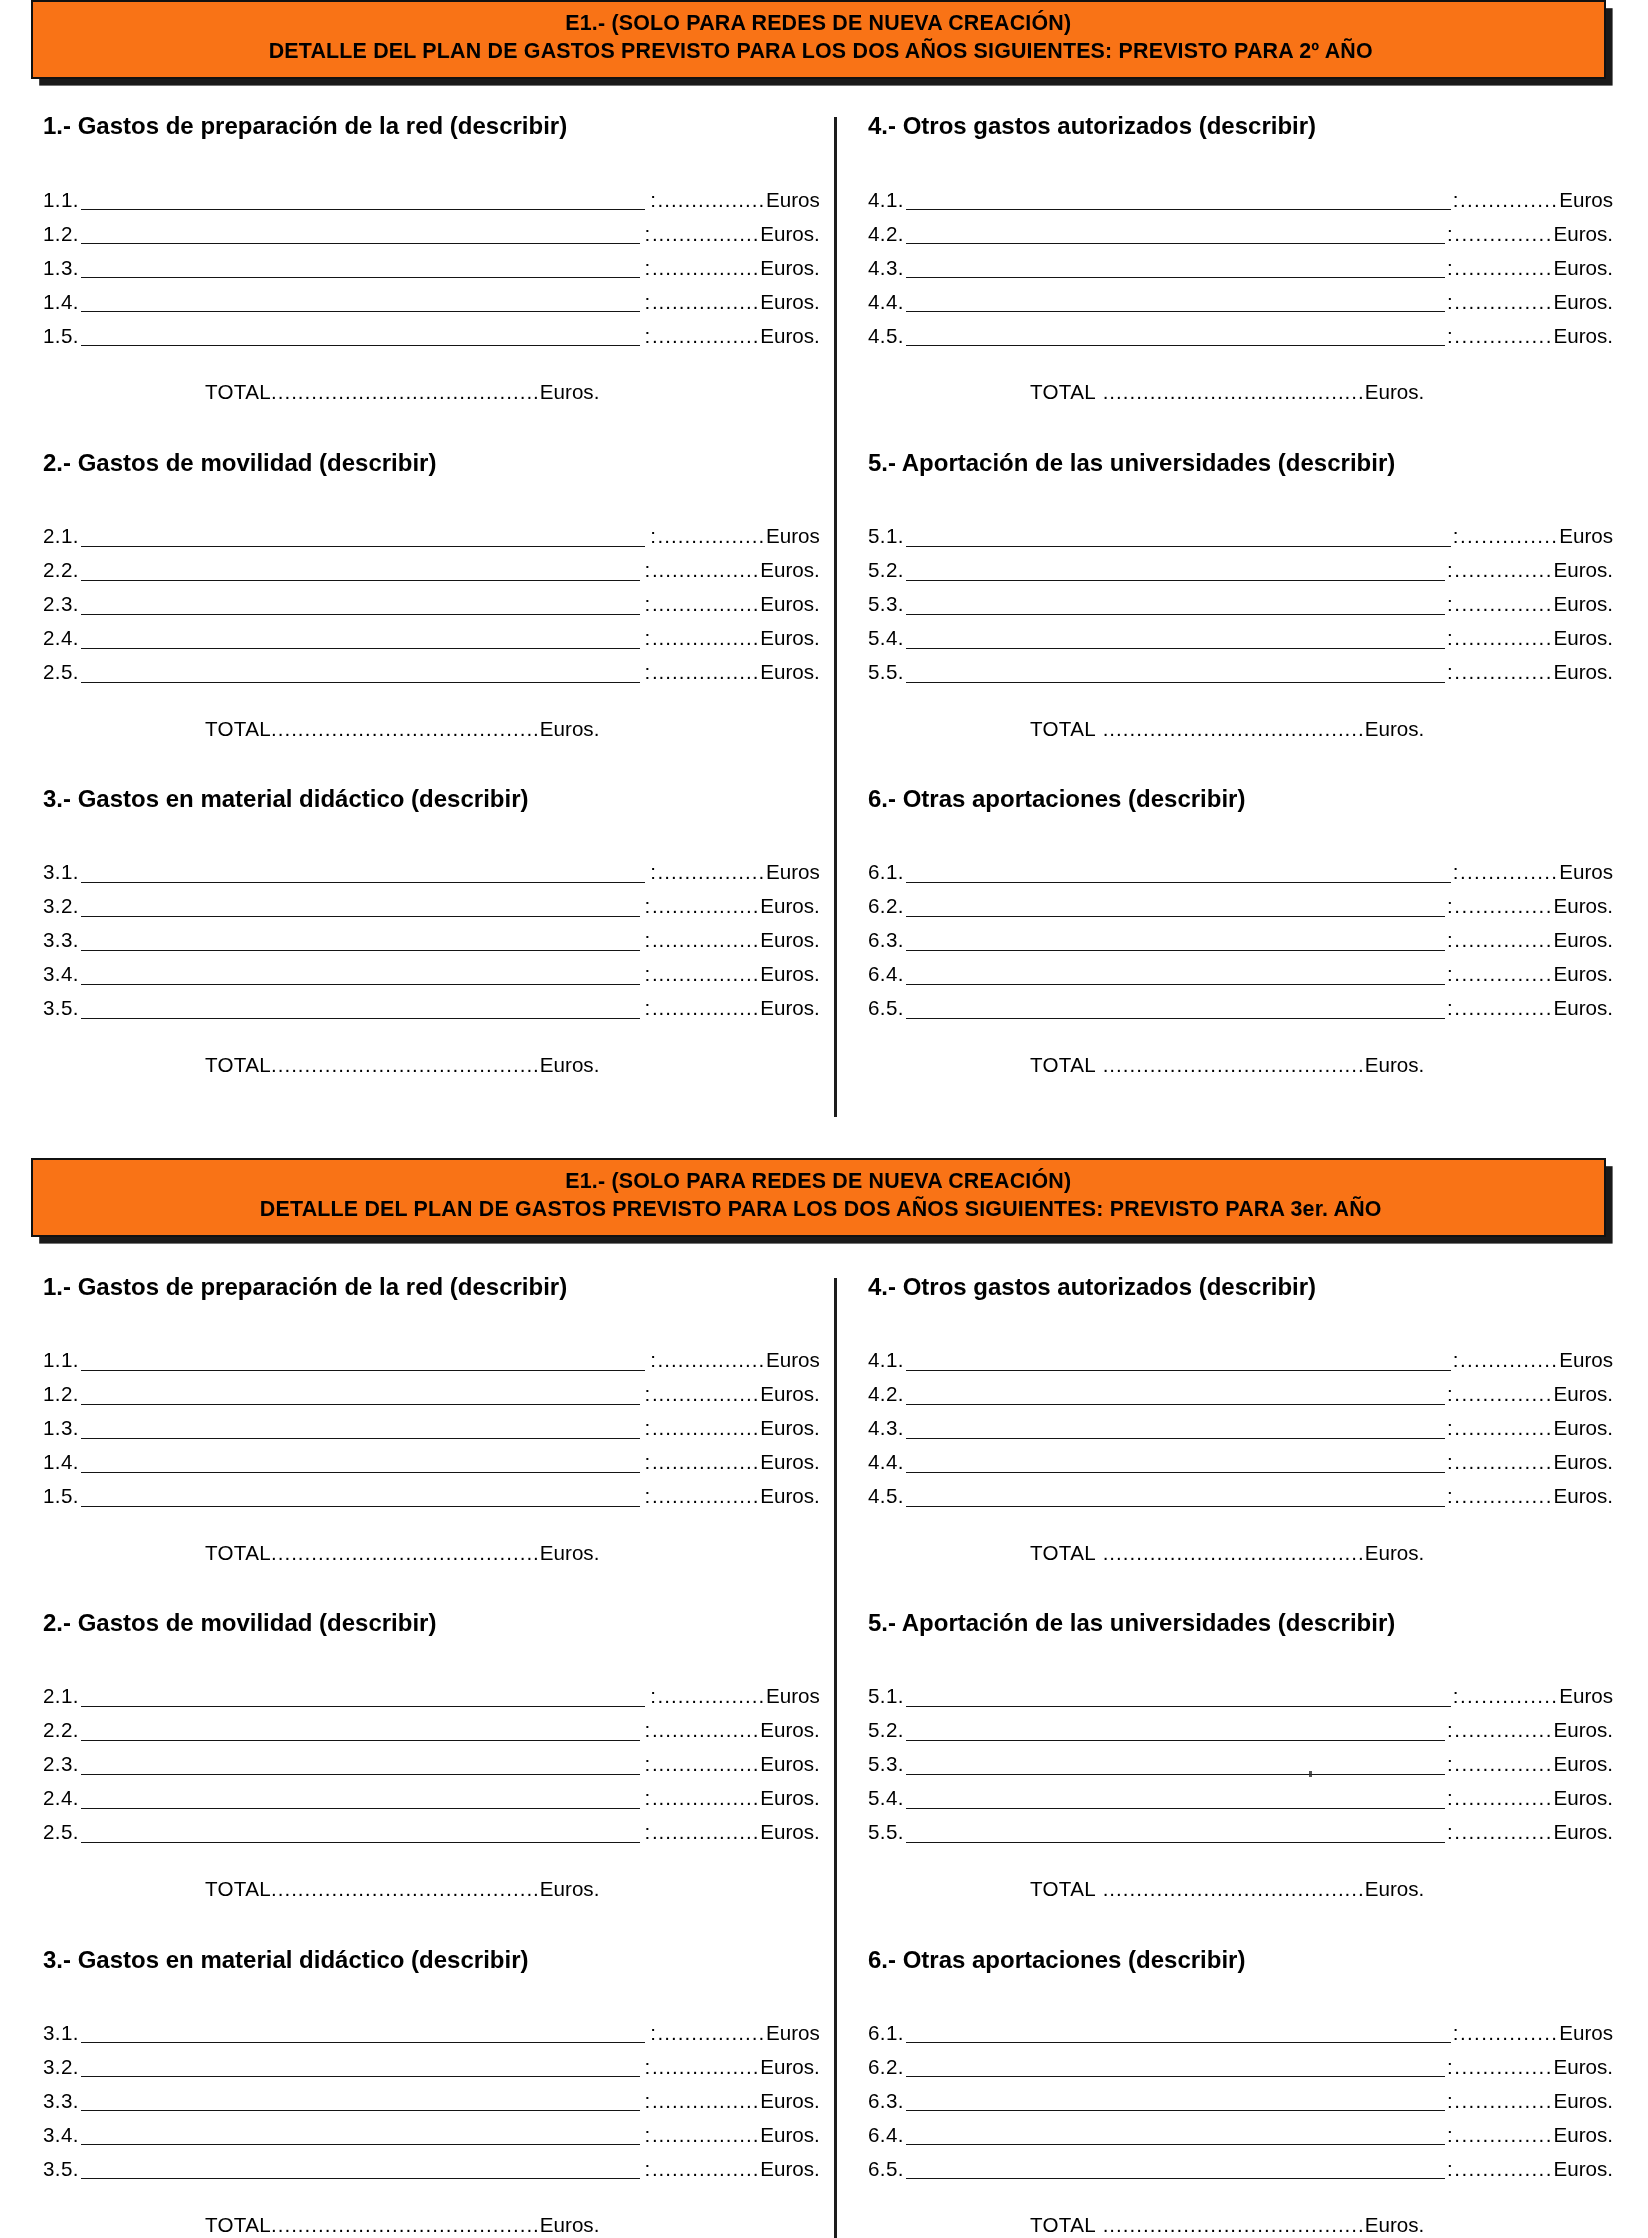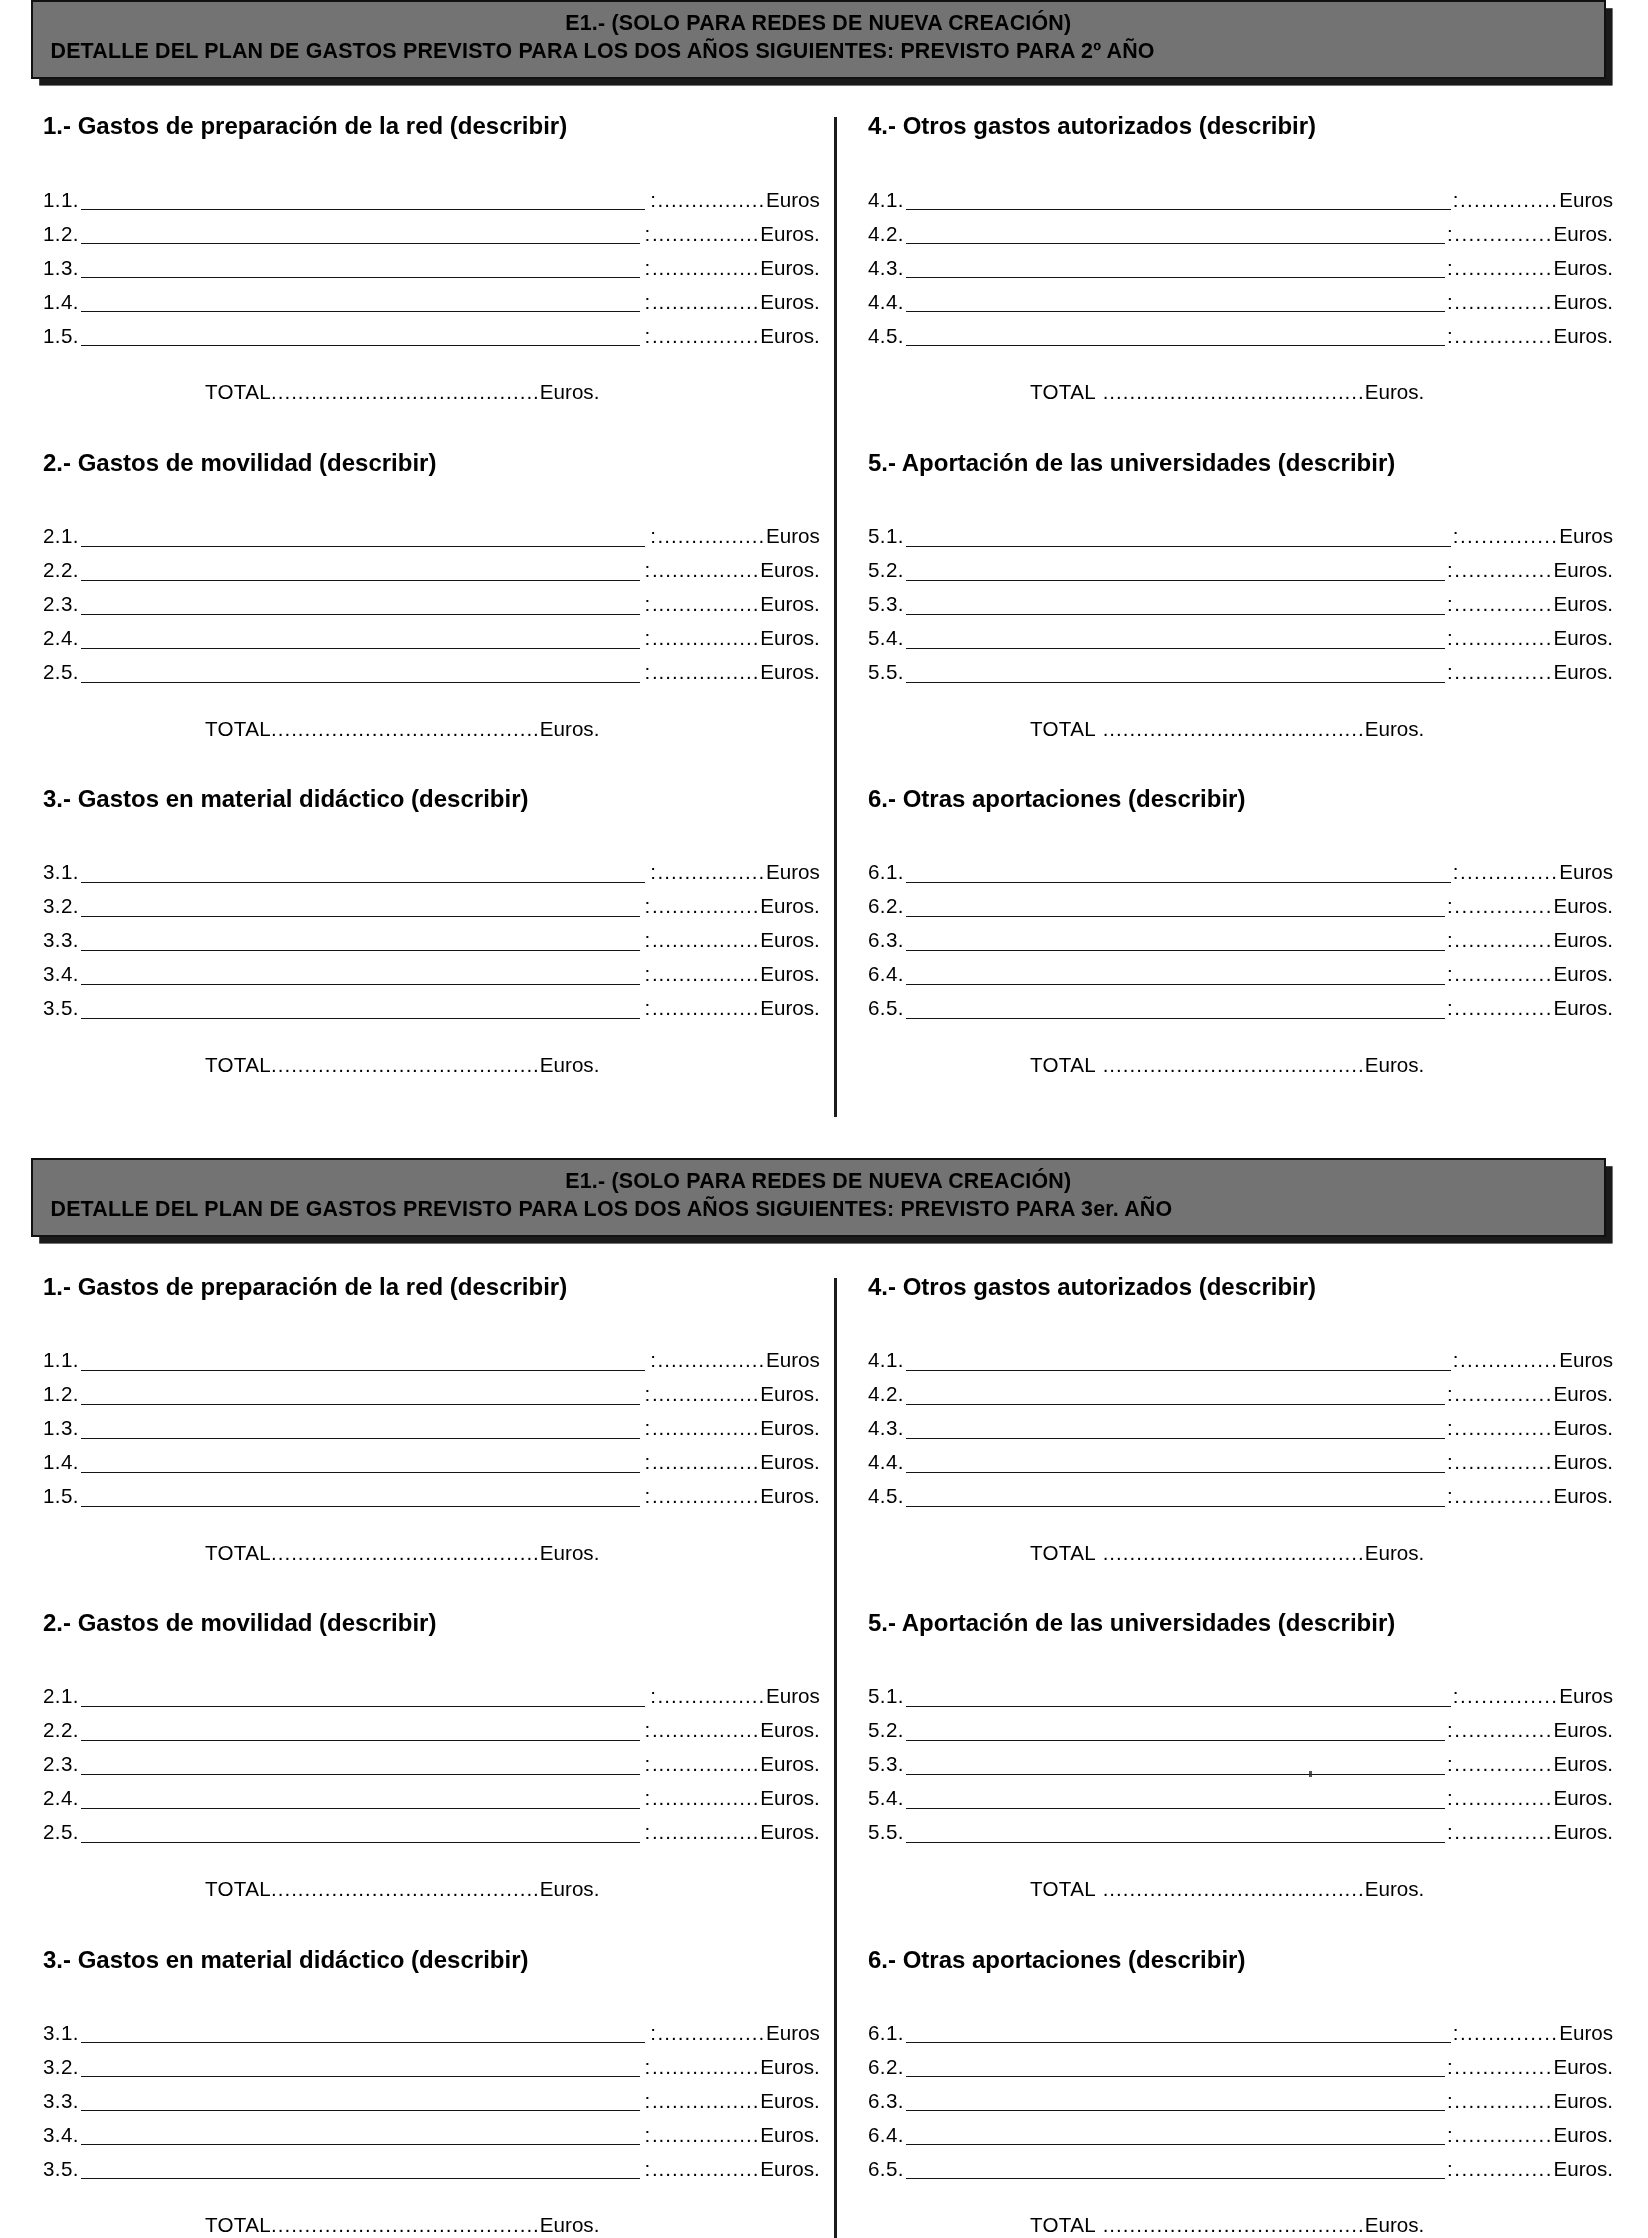--- a/index.html
+++ b/index.html
@@ -25,34 +25,34 @@
   }
 
   
   .titlebox-wrap {
     position: relative;
     margin: 0 43px 0 30.5px;
   }
   .titlebox {
     position: relative;
     border: 2.5px solid #111;
-    background: #737373;
+    background: #f97316;
     padding: 8.2px 13px 11.5px 13px;
     box-shadow: 7.4px 7.4px 0 -0.8px #1a1a1a;
   }
   .title-line {
     text-align: center;
     font-weight: bold;
     font-size: 21.4px;
     line-height: 1.30;
     letter-spacing: 0.2px;
     white-space: nowrap;
   }
   .title-line.sub {
-    text-align: left;
+    text-align: center;
     padding-left: 5px;
   }
 
   
   .cols {
     position: relative;
     display: flex;
     margin: 33px 0 0 0;
     padding: 0 36px 0 43px;
     box-sizing: border-box;

